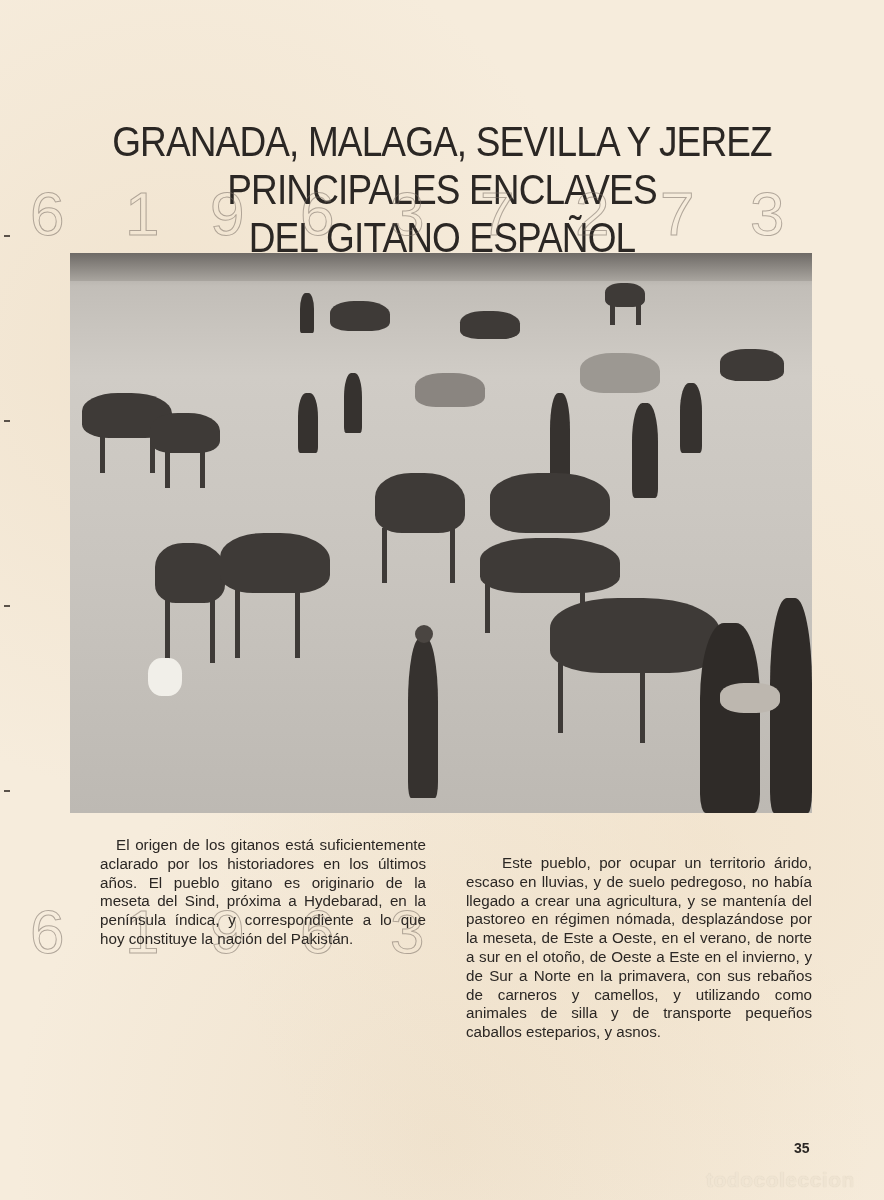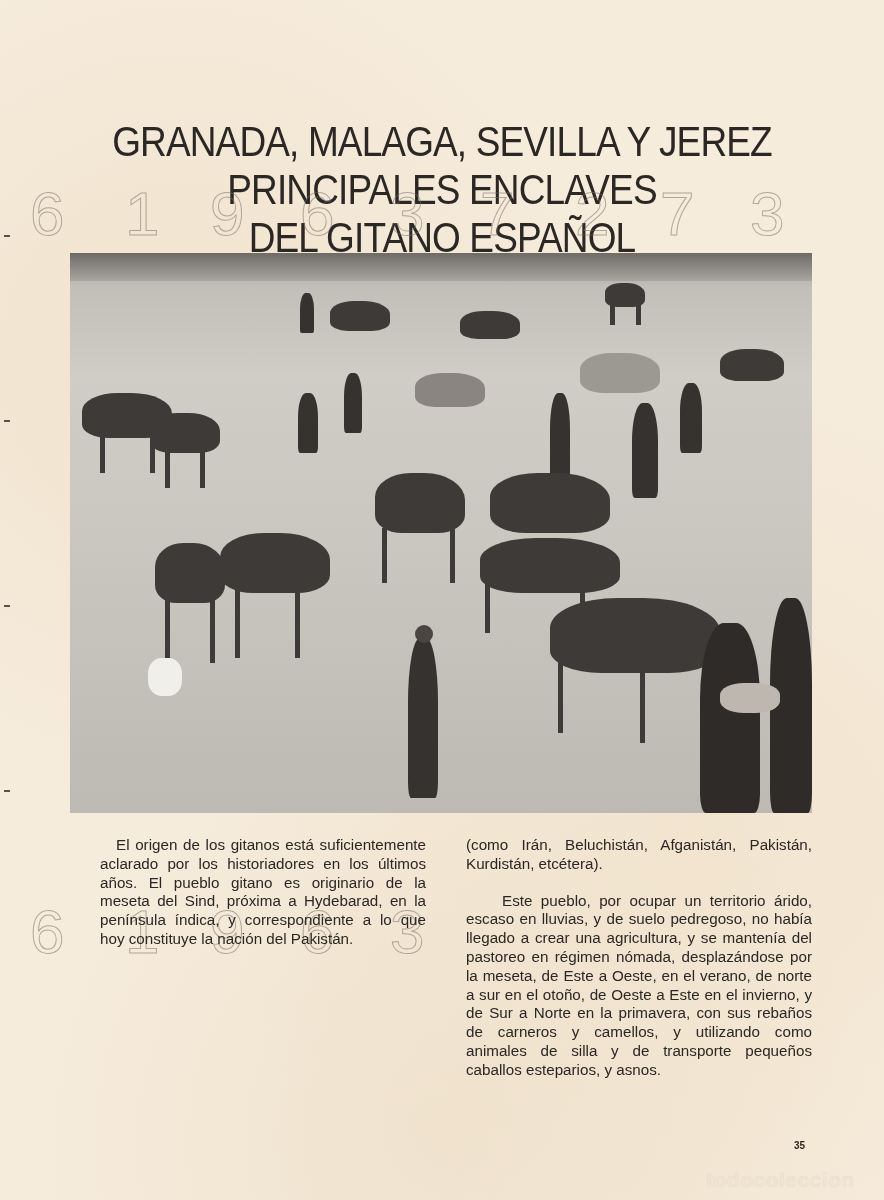--- a/index.html
+++ b/index.html
@@ -51,21 +51,21 @@
       position: absolute; font-size: 15.2px; line-height: 18.8px;
       text-align: justify; color: #2b2724;
     }
     .caption-text p { margin: 0; }
     .col-left { left: 100px; top: 836px; width: 326px; }
     .col-left .p1 { text-indent: 16px; }
     .col-left .p2 { text-indent: 56px; margin-top: 37px; margin-left: -24px; width: 350px; }
     .col-right { left: 466px; top: 836px; width: 346px; }
     .col-right .p2 { text-indent: 36px; margin-top: 18px; }
     .page-number {
-      position: absolute; left: 794px; top: 1140px; font-weight: bold; font-size: 10px; color: #2b2724;
+      position: absolute; left: 794px; top: 1140px; font-weight: bold; font-size: 14px; color: #2b2724;
     }
     .watermark-brand {
       position: absolute; left: 706px; top: 1168px; font-size: 21px; font-weight: bold;
       color: #efe4d2; letter-spacing: 0.5px;
       text-shadow: 0 0 1px #d8ccb8;
     }
     .wm-digits { position: absolute; left: 0; width: 884px; pointer-events: none; }
     .wm-digits span {
       position: absolute; font-size: 62px; font-family: "Liberation Sans", sans-serif;
       color: transparent; -webkit-text-stroke: 1px rgba(120,110,100,0.55);
@@ -157,18 +157,17 @@
   <span style="left:210px">9</span>
   <span style="left:300px">6</span>
   <span style="left:390px">3</span>
 </div>
 
 <div class="caption-text col-left">
   <p class="p1">El origen de los gitanos está suficientemente aclarado por los historiadores en los últimos años. El pueblo gitano es originario de la meseta del Sind, próxima a Hydebarad, en la península índica, y correspondiente a lo que hoy constituye la nación del Pakistán.</p>
 </div>
 
 <div class="caption-text col-right">
-  <p class="p1">(como Irán, Beluchistán, Afganistán, Pakistán, Kurdistán, etcétera).</p>
   <p class="p2">Este pueblo, por ocupar un territorio árido, escaso en lluvias, y de suelo pedregoso, no había llegado a crear una agricultura, y se mantenía del pastoreo en régimen nómada, desplazándose por la meseta, de Este a Oeste, en el verano, de norte a sur en el otoño, de Oeste a Este en el invierno, y de Sur a Norte en la primavera, con sus rebaños de carneros y camellos, y utilizando como animales de silla y de transporte pequeños caballos esteparios, y asnos.</p>
 </div>
 
 <div class="page-number">35</div>
 <div class="watermark-brand">todocoleccion</div>
 
 </body></html>

